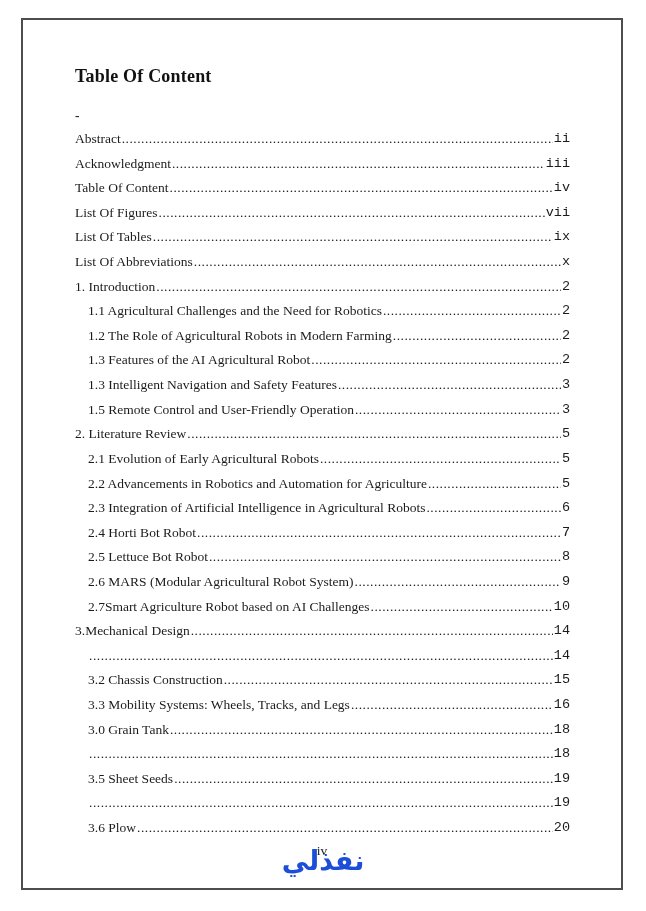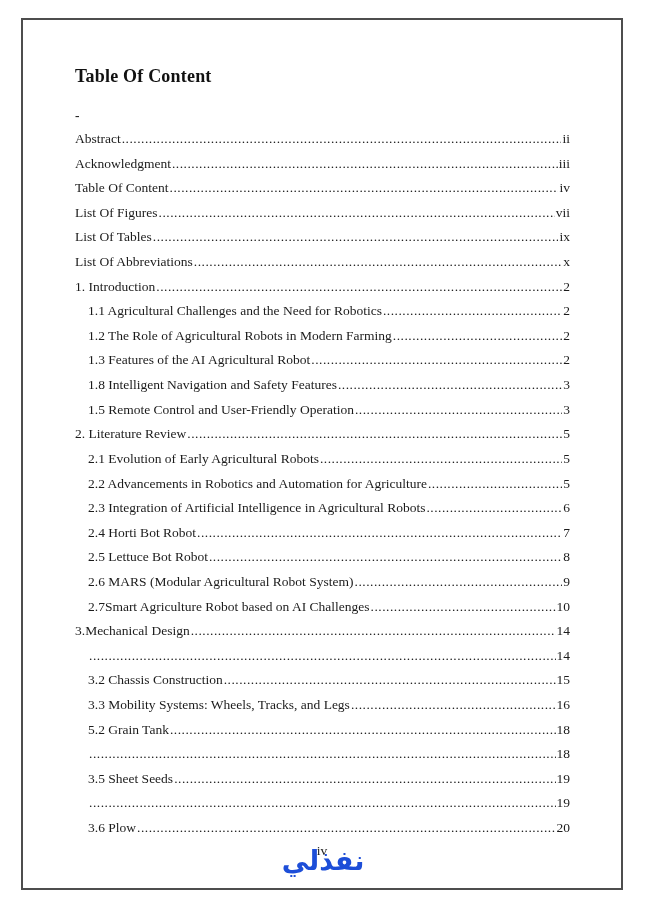--- a/index.html
+++ b/index.html
@@ -77,21 +77,21 @@
   .toc-row.indent { padding-left: 13px; }
   .toc-label { white-space: nowrap; }
   .toc-dots {
     flex: 1 1 auto;
     overflow: hidden;
     white-space: nowrap;
     letter-spacing: 0.5px;
     margin: 0 1px;
     min-width: 8px;
   }
-  .toc-page { white-space: nowrap; }
+  .toc-page { white-space: nowrap; font-family: Liberation Mono, monospace; }
 
   .folio {
     position: absolute;
     left: 0; right: 0; top: 823px;
     text-align: center;
     font-size: 13.5px;
   }
 </style>
 </head>
 <body>
@@ -148,21 +148,21 @@
         <span class="toc-label">1.2 The Role of Agricultural Robots in Modern Farming</span>
         <span class="toc-dots">............................................................................................................................................................................................................................................................................................................</span>
         <span class="toc-page">2</span>
       </div>
       <div class="toc-row indent">
         <span class="toc-label">1.3 Features of the AI Agricultural Robot</span>
         <span class="toc-dots">............................................................................................................................................................................................................................................................................................................</span>
         <span class="toc-page">2</span>
       </div>
       <div class="toc-row indent">
-        <span class="toc-label">1.8 Intelligent Navigation and Safety Features</span>
+        <span class="toc-label">1.3 Intelligent Navigation and Safety Features</span>
         <span class="toc-dots">............................................................................................................................................................................................................................................................................................................</span>
         <span class="toc-page">3</span>
       </div>
       <div class="toc-row indent">
         <span class="toc-label">1.5 Remote Control and User-Friendly Operation</span>
         <span class="toc-dots">............................................................................................................................................................................................................................................................................................................</span>
         <span class="toc-page">3</span>
       </div>
       <div class="toc-row">
         <span class="toc-label">2. Literature Review</span>
@@ -217,21 +217,21 @@
         <span class="toc-label">3.2 Chassis Construction</span>
         <span class="toc-dots">............................................................................................................................................................................................................................................................................................................</span>
         <span class="toc-page">15</span>
       </div>
       <div class="toc-row indent">
         <span class="toc-label">3.3 Mobility Systems: Wheels, Tracks, and Legs</span>
         <span class="toc-dots">............................................................................................................................................................................................................................................................................................................</span>
         <span class="toc-page">16</span>
       </div>
       <div class="toc-row indent">
-        <span class="toc-label">5.2 Grain Tank</span>
+        <span class="toc-label">3.0 Grain Tank</span>
         <span class="toc-dots">............................................................................................................................................................................................................................................................................................................</span>
         <span class="toc-page">18</span>
       </div>
       <div class="toc-row indent">
         <span class="toc-label"></span>
         <span class="toc-dots">............................................................................................................................................................................................................................................................................................................</span>
         <span class="toc-page">18</span>
       </div>
       <div class="toc-row indent">
         <span class="toc-label">3.5 Sheet Seeds</span>

